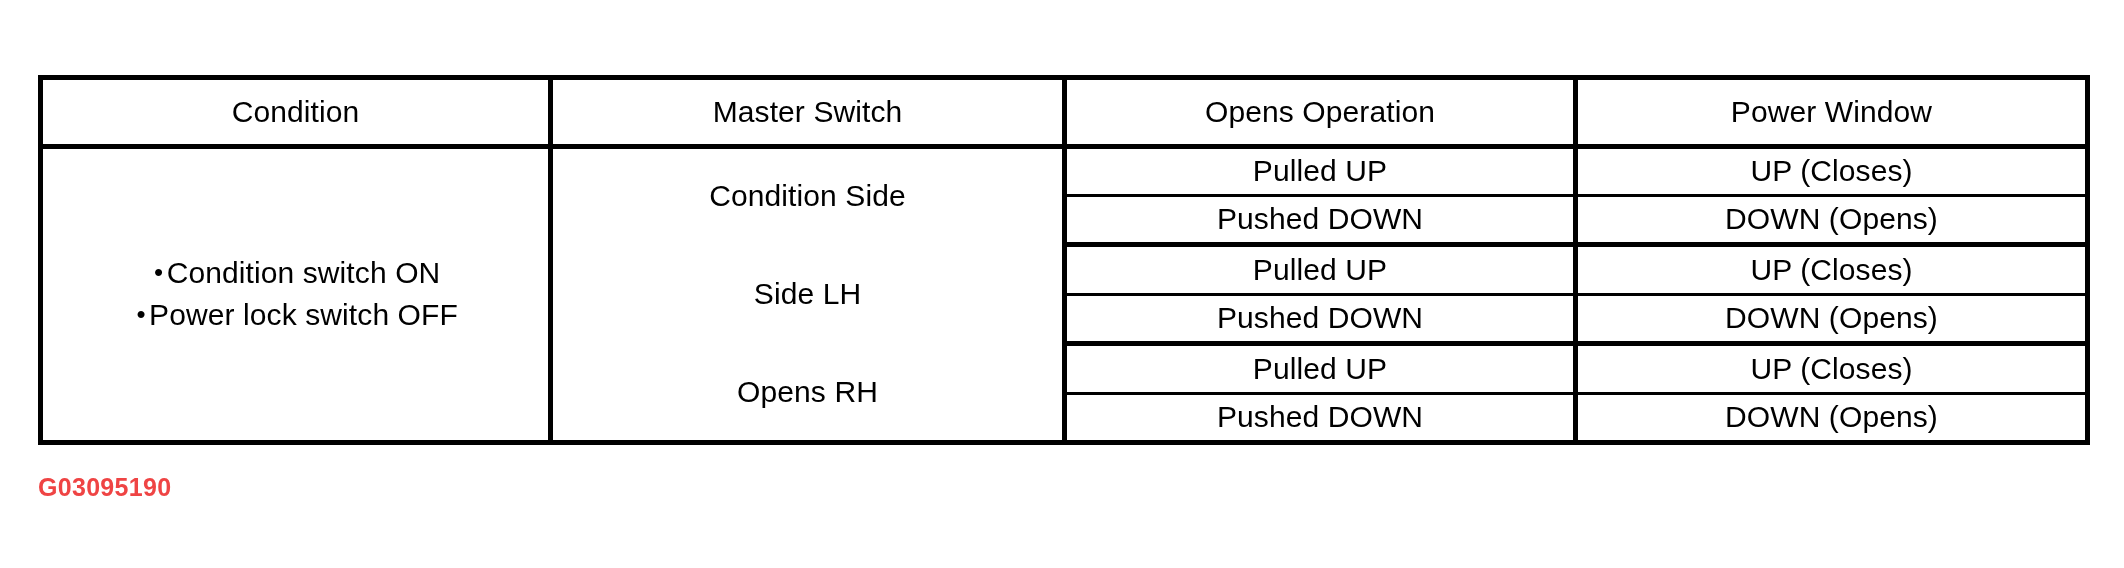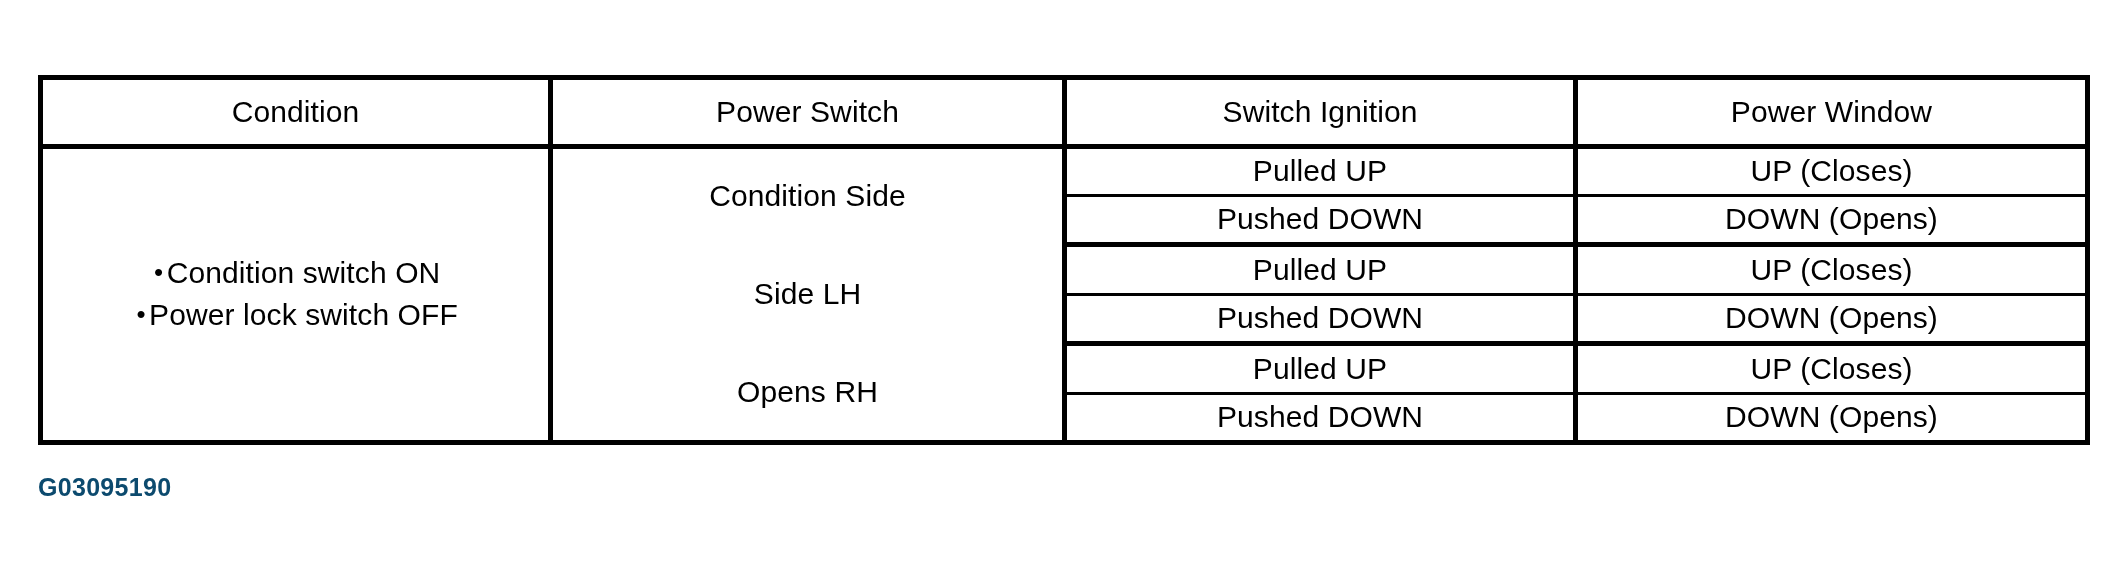--- a/index.html
+++ b/index.html
@@ -111,43 +111,43 @@
 
   
   .caption {
     position: absolute;
     left: 38px;
     top: 473px;
     font-family: "Liberation Sans", sans-serif;
     font-size: 25px;
     font-weight: 700;
     letter-spacing: 0.3px;
-    color: #0c4a6e;
+    color: #ef4444;
     white-space: nowrap;
   }
 </style>
 </head>
 <body>
 
 <div class="page">
 
   <div class="table-wrap">
     <table class="spec">
       <colgroup>
         <col class="c-condition">
         <col class="c-master">
         <col class="c-operation">
         <col class="c-window">
       </colgroup>
       <tbody>
 
         <tr class="header-row">
           <td class="sep-right">Condition</td>
-          <td class="sep-right">Power Switch</td>
-          <td class="sep-right">Switch Ignition</td>
+          <td class="sep-right">Master Switch</td>
+          <td class="sep-right">Opens Operation</td>
           <td>Power Window</td>
         </tr>
 
         <tr class="sub-first">
           <td class="sep-right condition-cell body-cell" rowspan="6">
             <span class="cond-list">
               <span class="cond-item">
                 <span class="cond-bullet">•</span><span>Condition switch ON</span>
               </span>
               <span class="cond-item">

